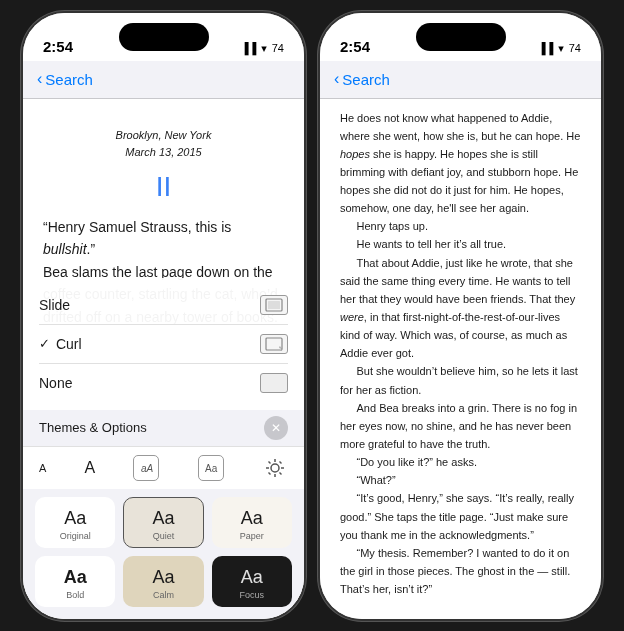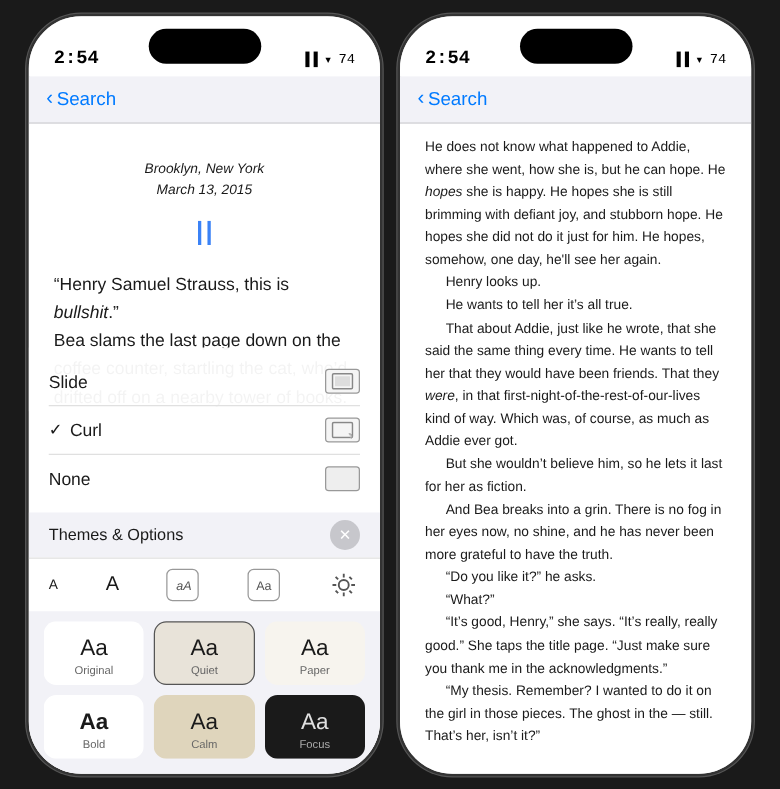--- a/index.html
+++ b/index.html
@@ -31,21 +31,20 @@
     
     .status-bar {
       height: 48px;
       background: #fff;
       display: flex;
       align-items: flex-end;
       justify-content: space-between;
       padding: 0 20px 6px;
       position: relative;
       z-index: 10;
-      font-family: Liberation Mono, monospace;
     }
     .status-time {
       font-size: 15px;
       font-weight: 600;
       color: #000;
     }
     .status-icons {
       display: flex;
       align-items: center;
       gap: 5px;
@@ -419,21 +418,21 @@
 
     <div class="nav-bar">
       <div class="nav-back">
         <span class="chevron">‹</span>
         <span>Search</span>
       </div>
     </div>
 
     <div class="reading-content">
       <p>He does not know what happened to Addie, where she went, how she is, but he can hope. He <em>hopes</em> she is happy. He hopes she is still brimming with defiant joy, and stubborn hope. He hopes she did not do it just for him. He hopes, somehow, one day, he'll see her again.</p>
-      <p>Henry looks up.</p>
+      <p>Henry taps up.</p>
       <p>He wants to tell her it’s all true.</p>
       <p>That about Addie, just like he wrote, that she said the same thing every time. He wants to tell her that they would have been friends. That they <em>were</em>, in that first-night-of-the-rest-of-our-lives kind of way. Which was, of course, as much as Addie ever got.</p>
       <p>But she wouldn’t believe him, so he lets it last for her as fiction.</p>
       <p>And Bea breaks into a grin. There is no fog in her eyes now, no shine, and he has never been more grateful to have the truth.</p>
       <p>“Do you like it?” he asks.</p>
       <p>“What?”</p>
       <p>“It’s good, Henry,” she says. “It’s really, really good.” She taps the title page. “Just make sure you thank me in the acknowledgments.”</p>
       <p>“My thesis. Remember? I wanted to do it on the girl in those pieces. The ghost in the — still. That’s her, isn’t it?”</p>
 
     </div>

